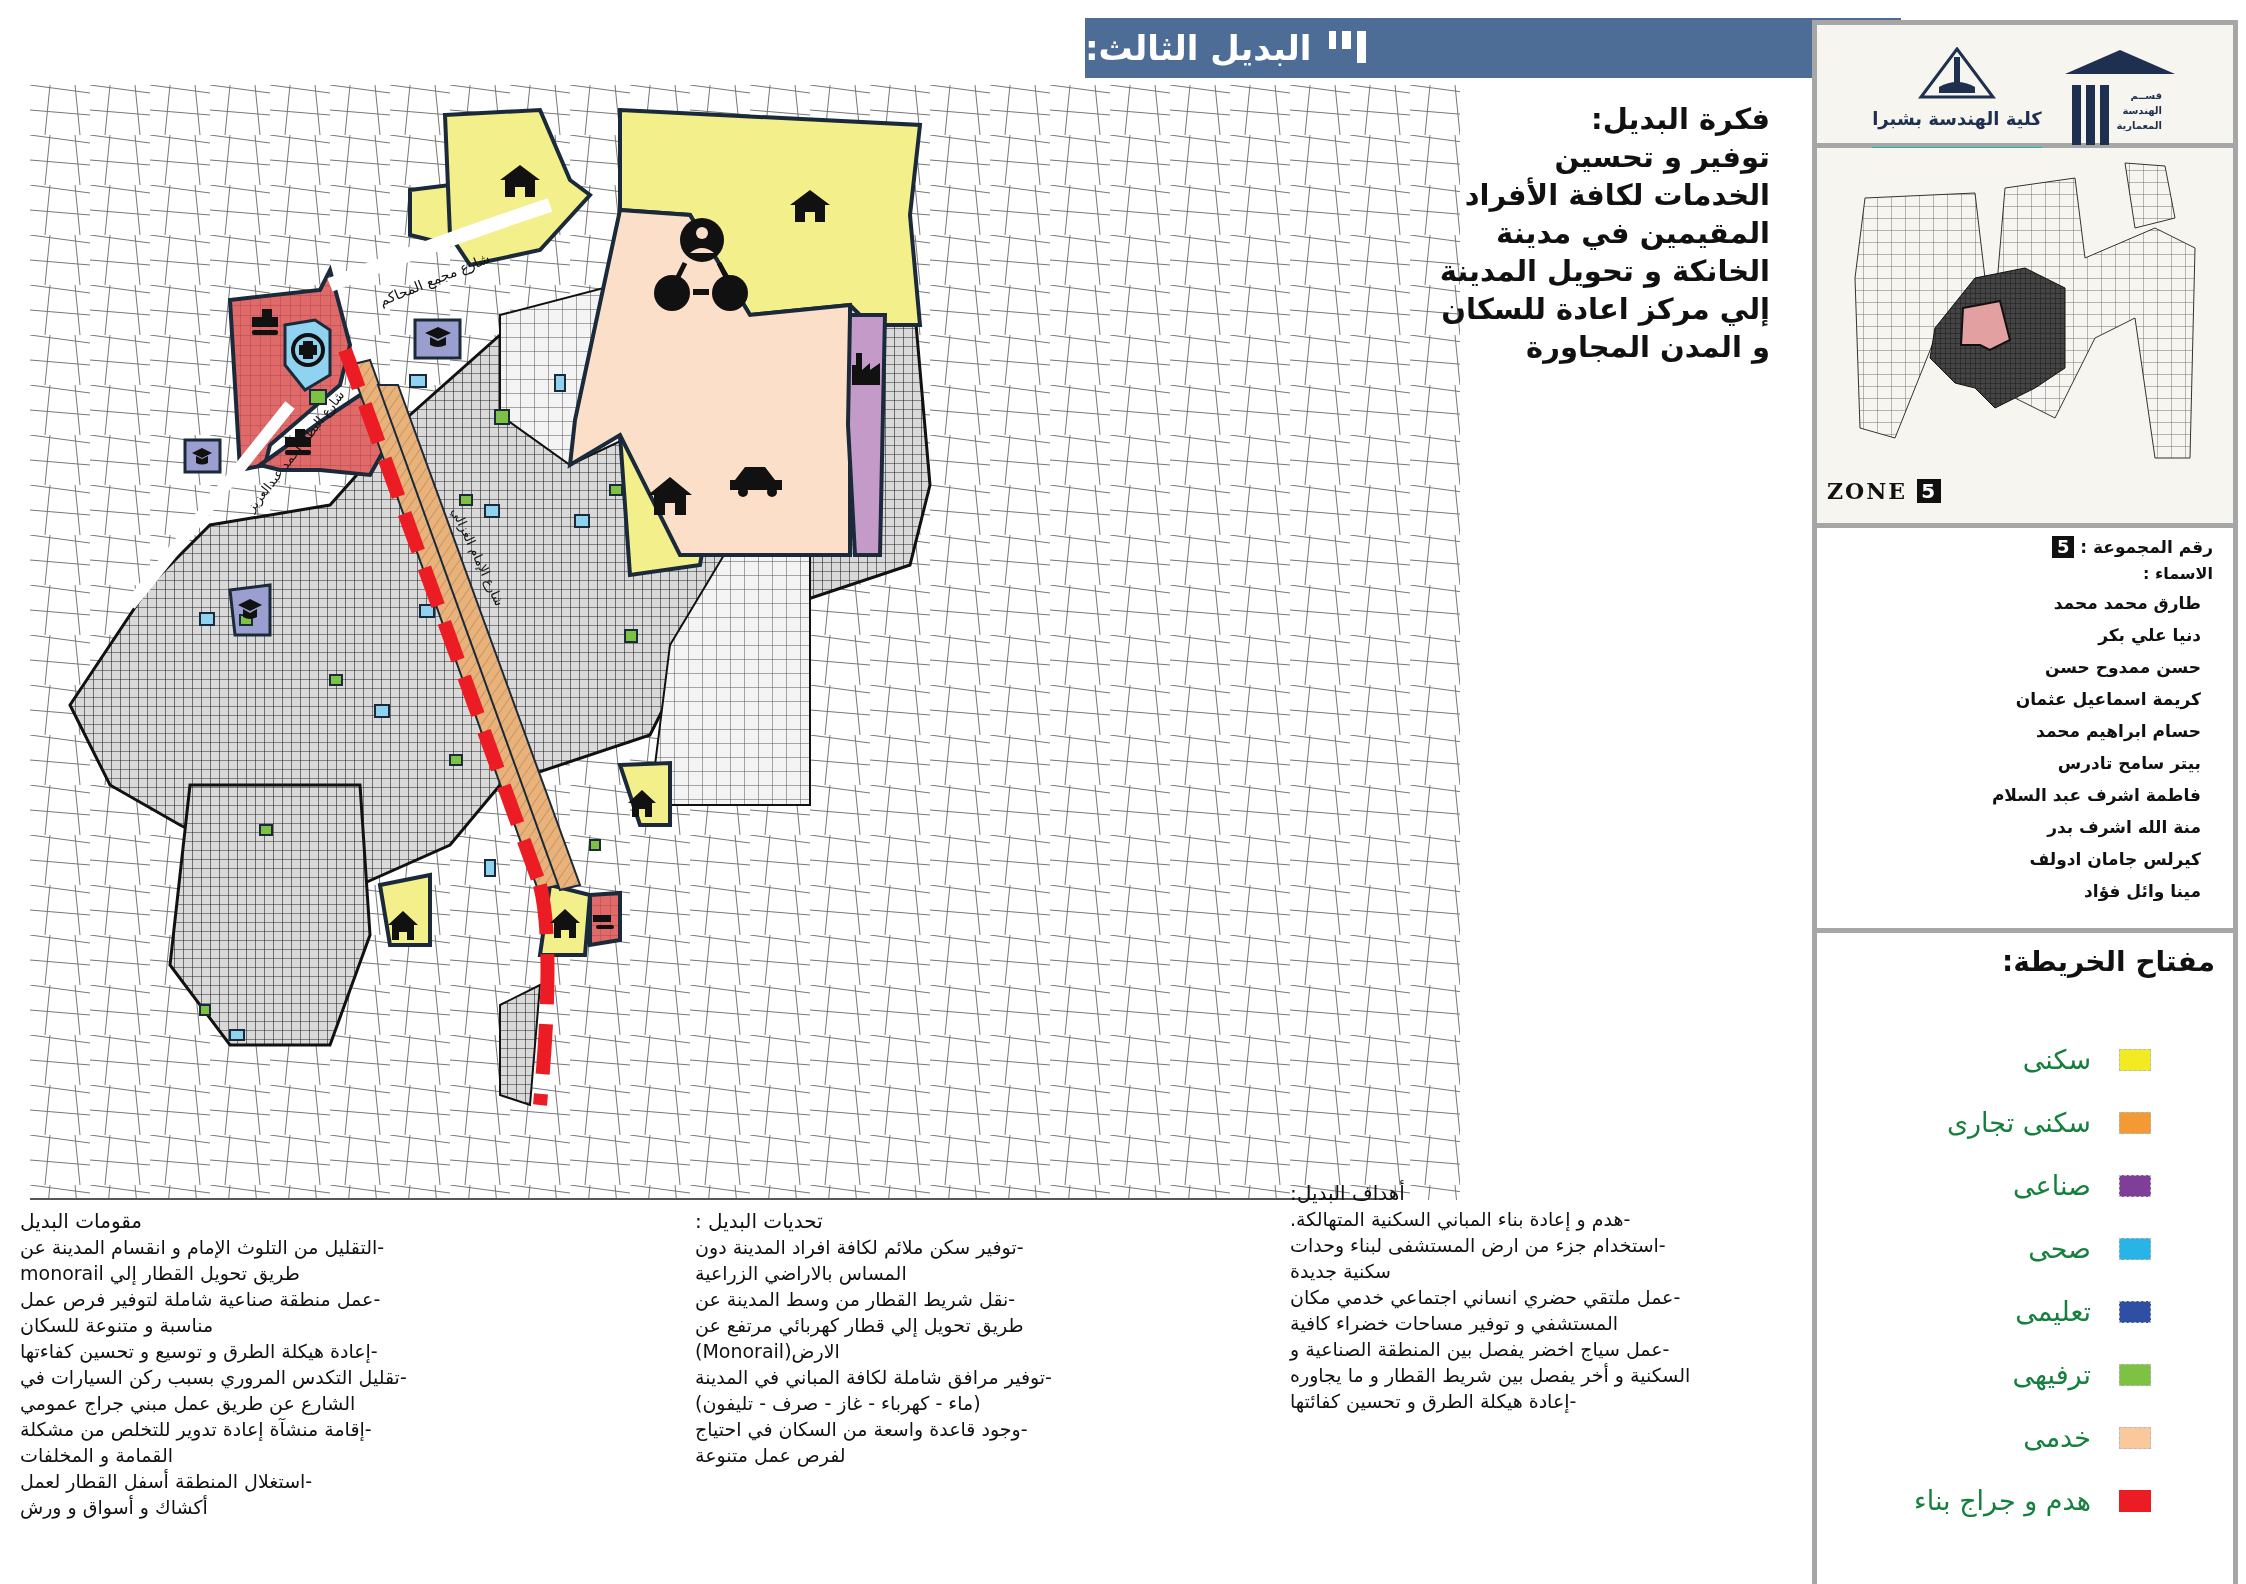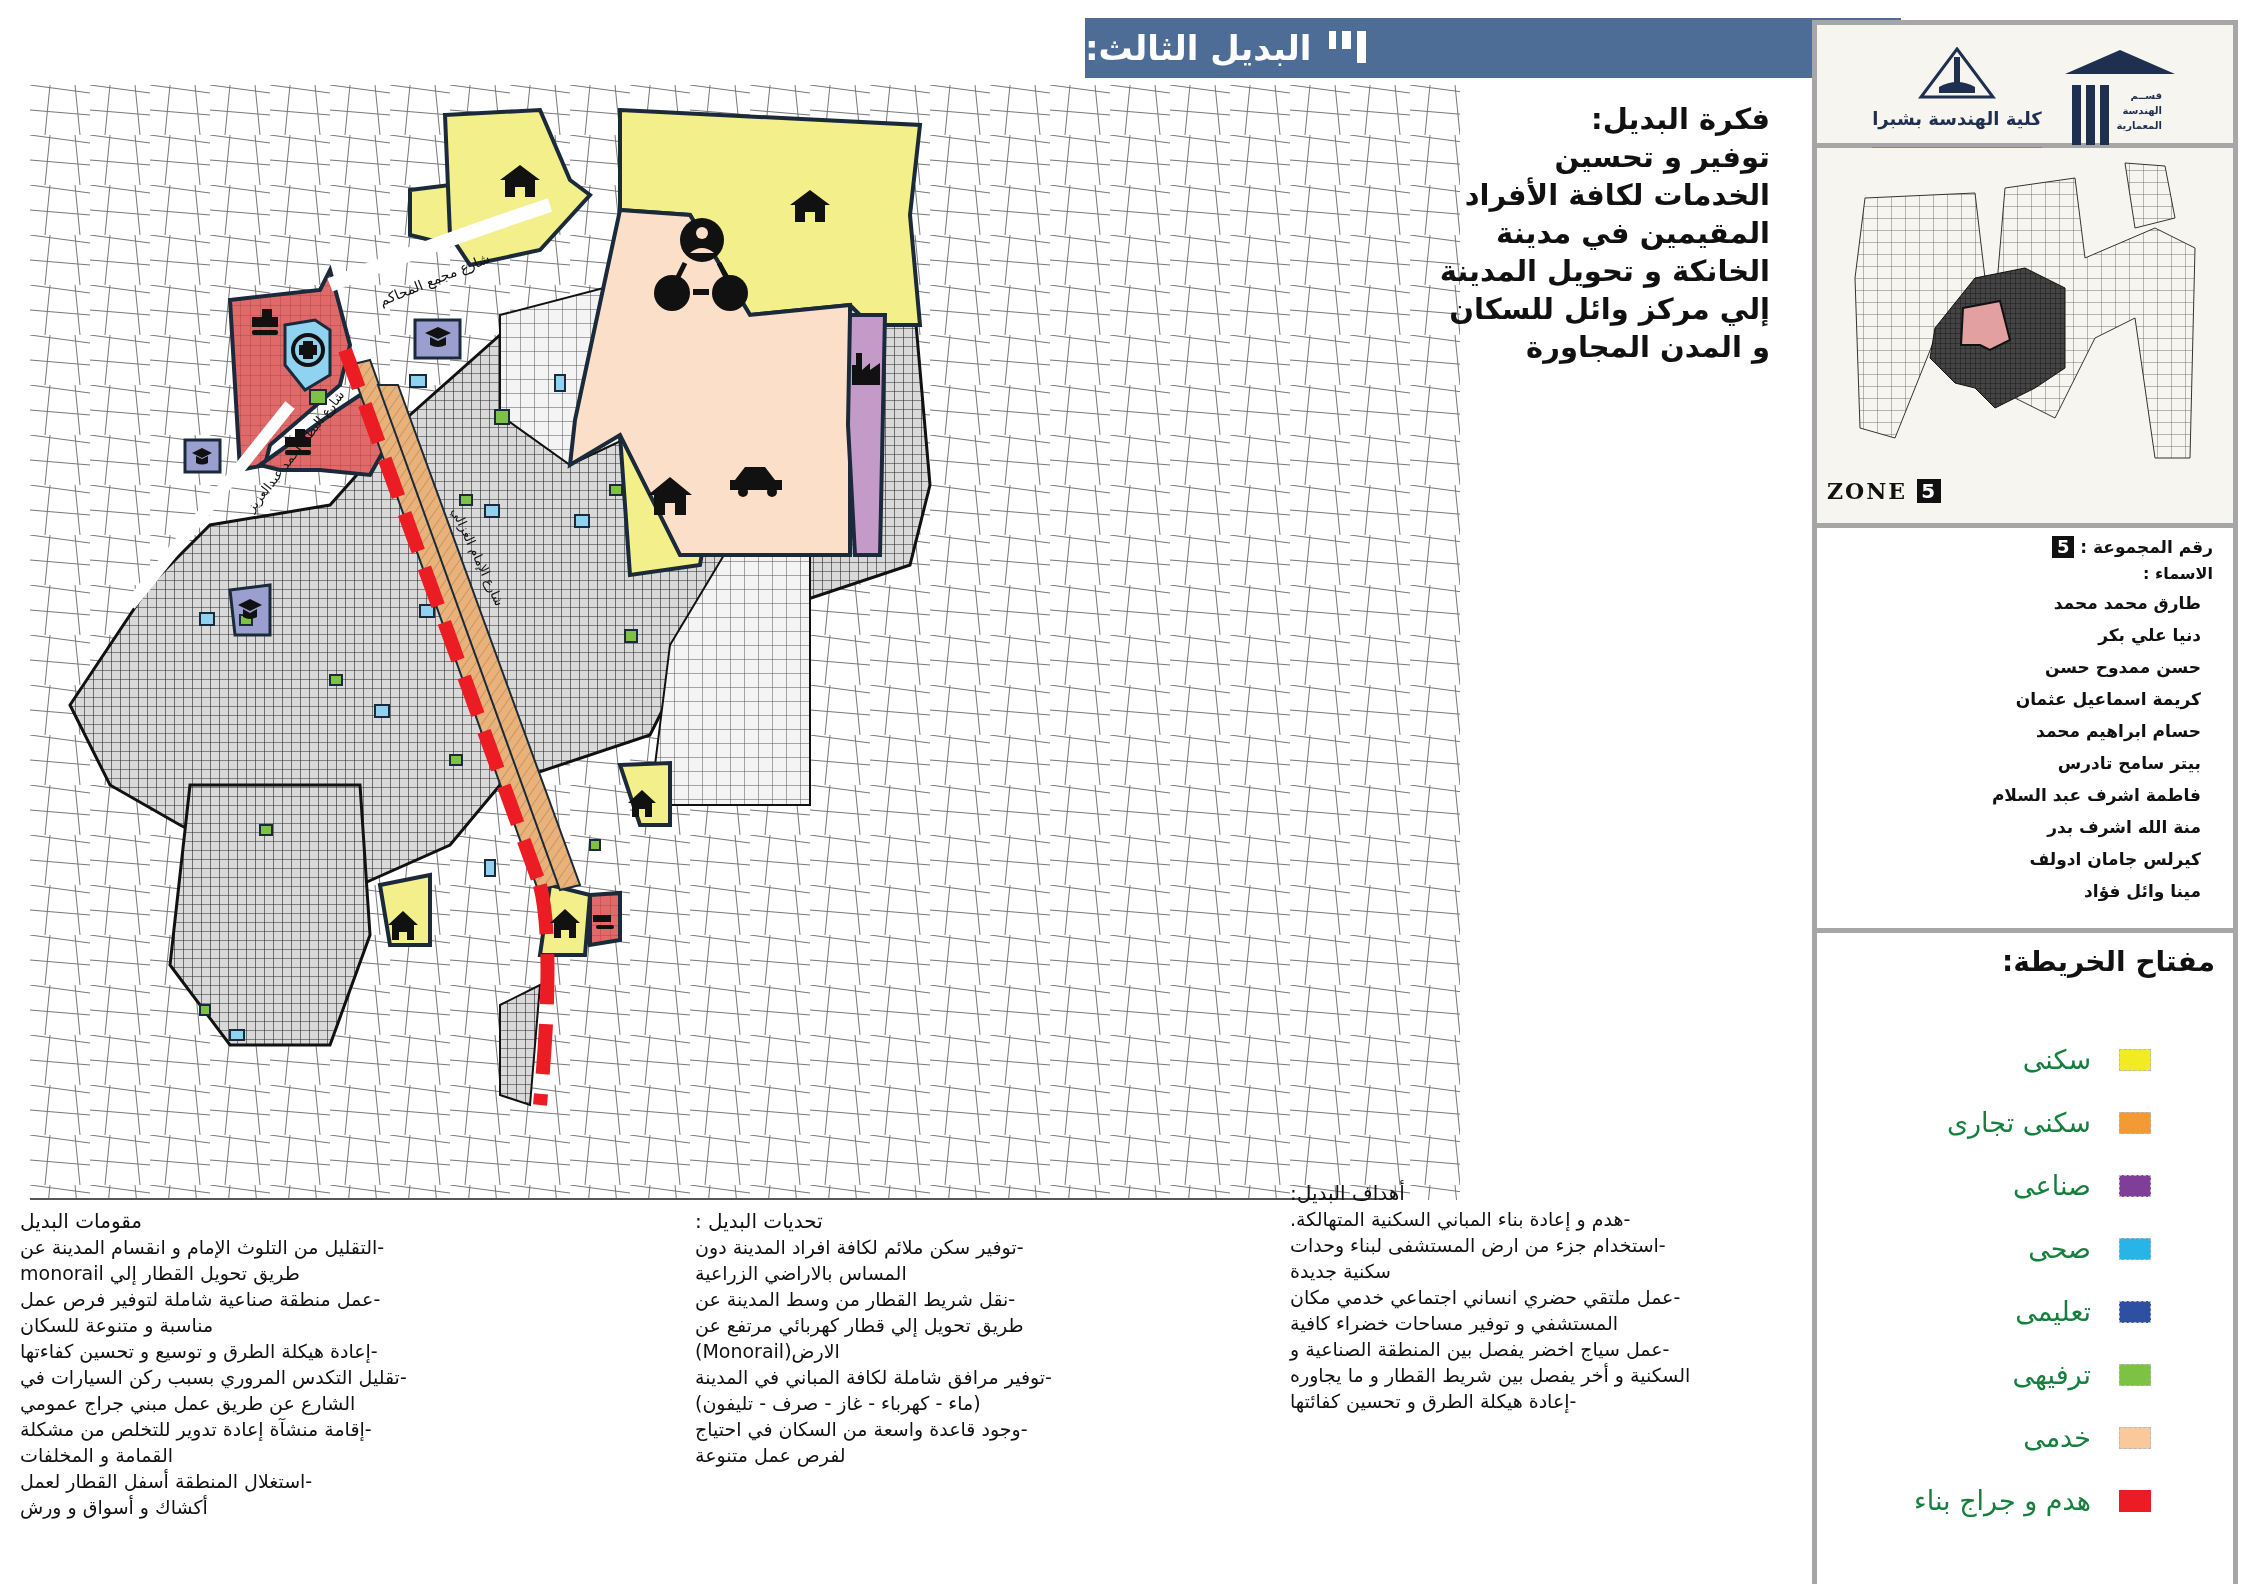--- a/index.html
+++ b/index.html
@@ -236,21 +236,21 @@
   </svg>
 </div>
 <div class="map-baseline"></div>
 
 <div class="idea">
   <div>فكرة البديل:</div>
   <div>توفير و تحسين</div>
   <div>الخدمات لكافة الأفراد</div>
   <div>المقيمين في مدينة</div>
   <div>الخانكة و تحويل المدينة</div>
-  <div>إلي مركز وائل للسكان</div>
+  <div>إلي مركز اعادة للسكان</div>
   <div>و المدن المجاورة</div>
 </div>
 
 <div class="col col-goals">
   <div class="col-title">أهداف البديل:</div>
   <div class="line">-هدم و إعادة بناء المباني السكنية المتهالكة.</div>
   <div class="line">-استخدام جزء من ارض المستشفى لبناء وحدات</div>
   <div class="line">سكنية جديدة</div>
   <div class="line">-عمل ملتقي حضري انساني اجتماعي خدمي  مكان</div>
   <div class="line">المستشفي و توفير مساحات خضراء كافية</div>

